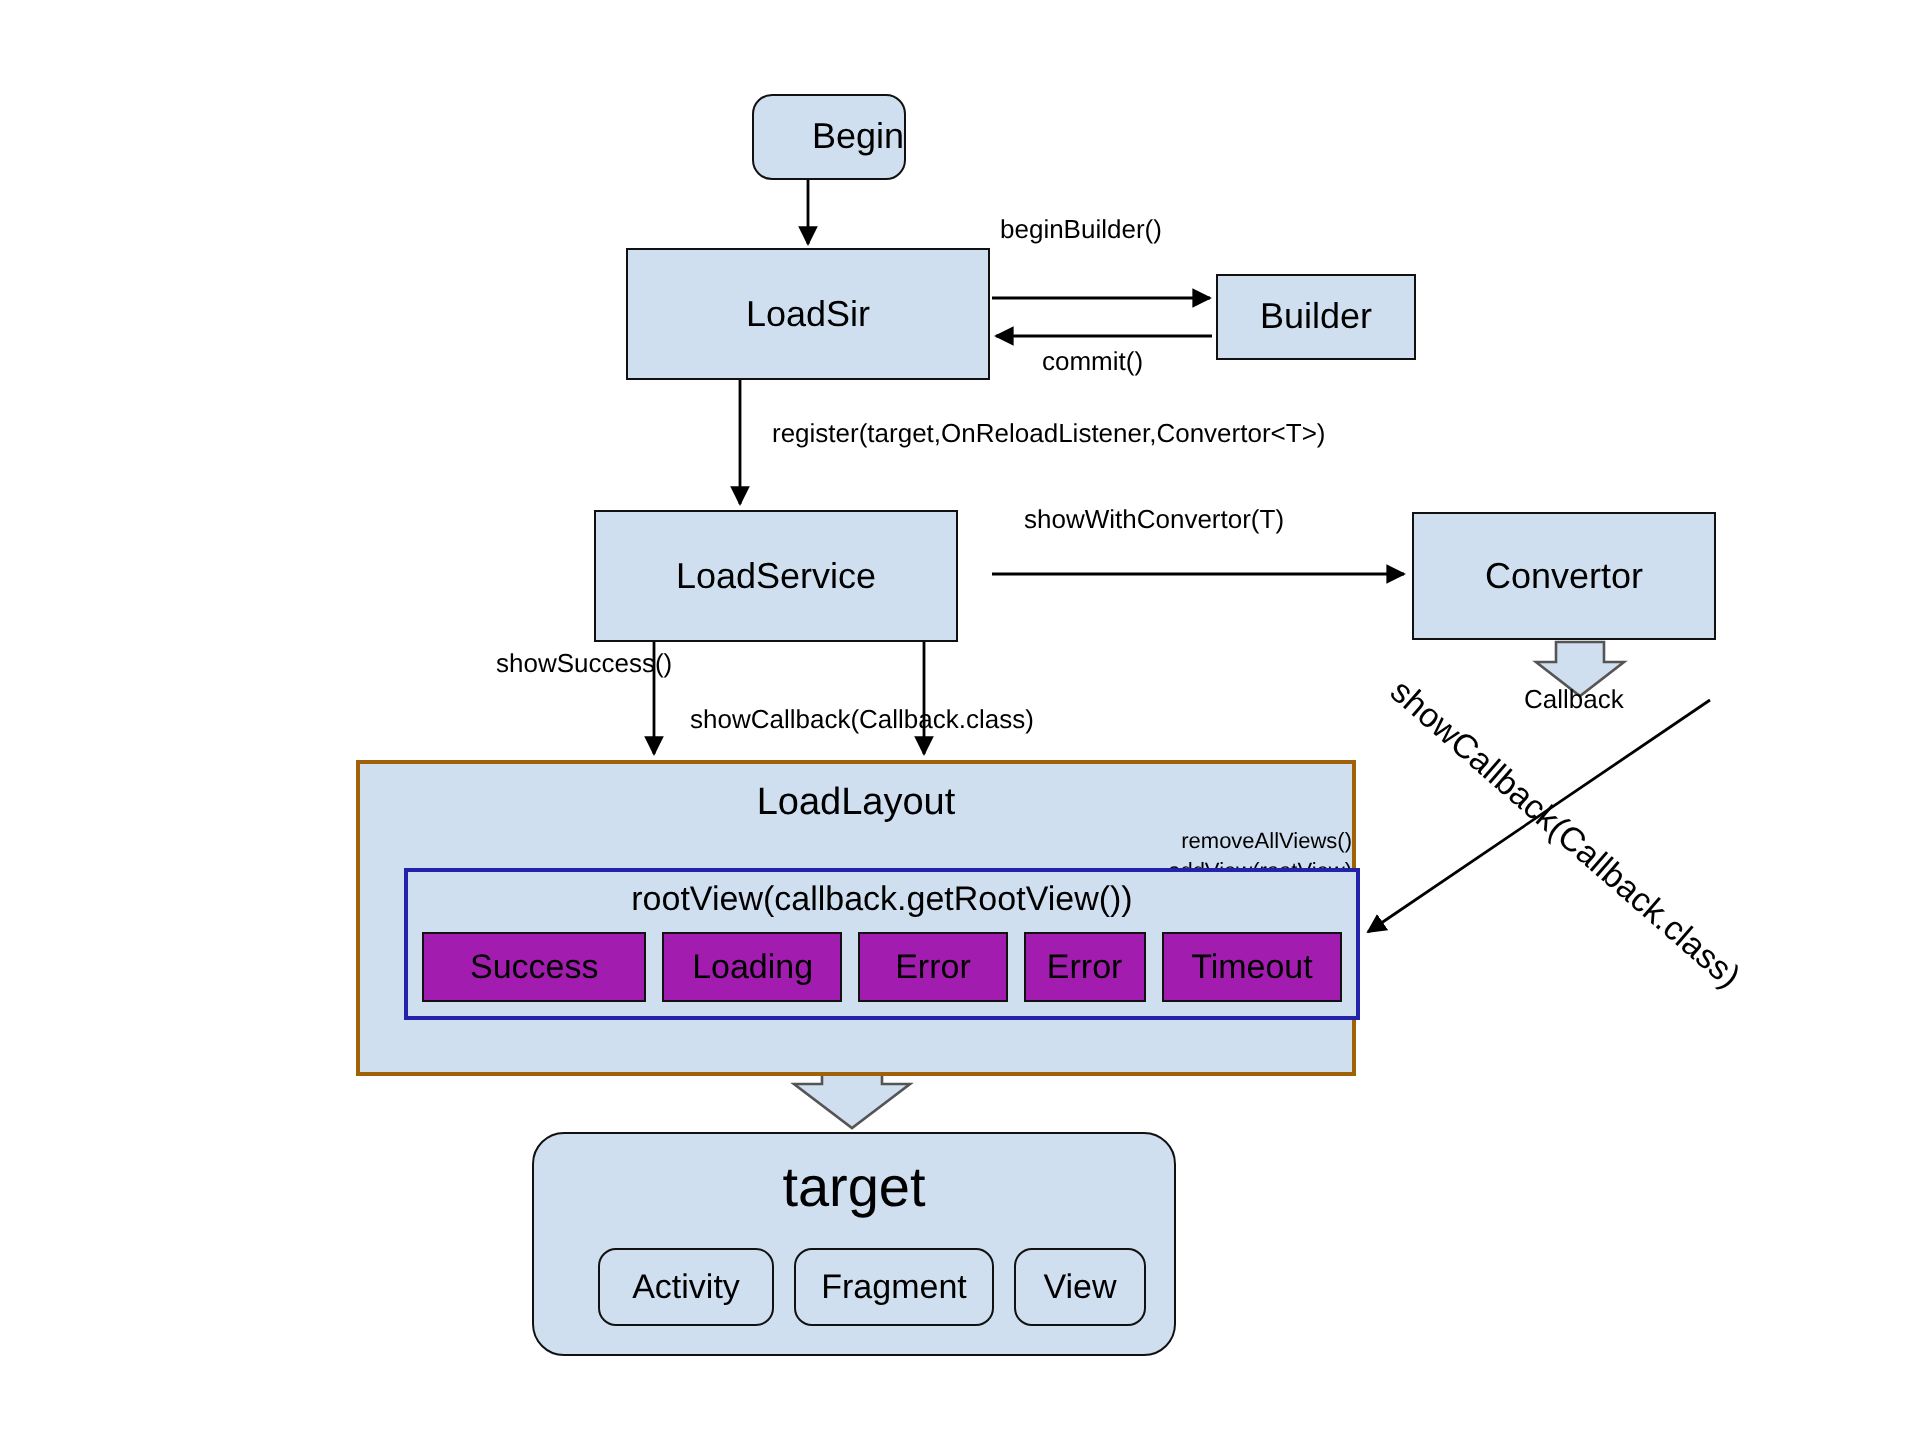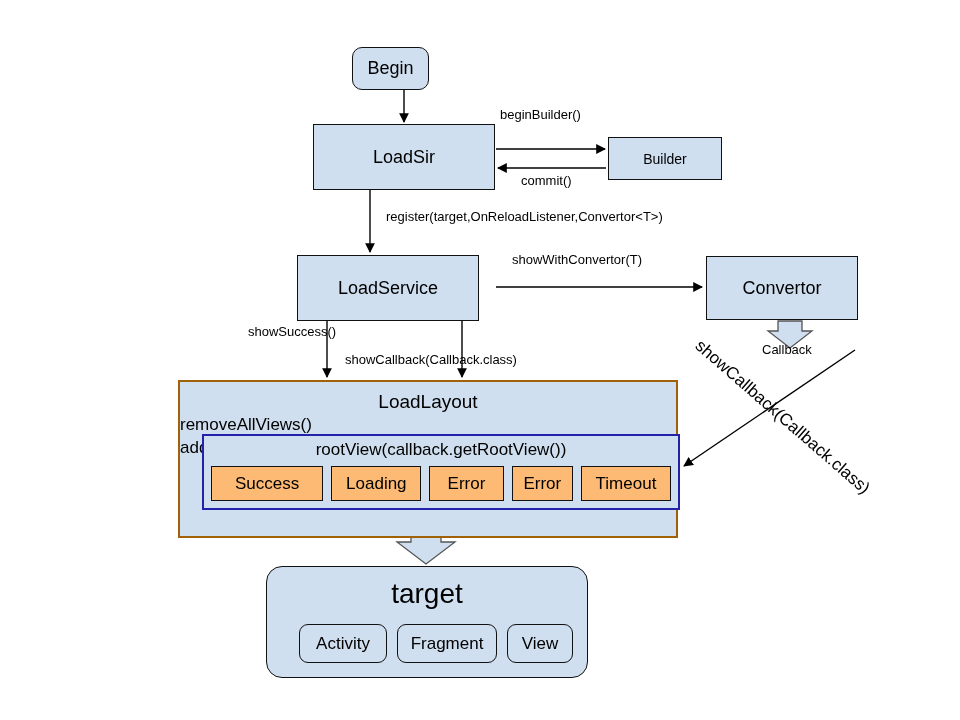--- a/index.html
+++ b/index.html
@@ -27,46 +27,46 @@
   .node.navy{border:2px solid #a16207;}
 
   .lbl{
     position:absolute;
     color:#000000;
     white-space:nowrap;
     font-size:13px;
   }
 
   
-  #n-begin{left:352px;top:47px;width:77px;height:43px;font-size:18px;}
+  #n-begin{left:376px;top:47px;width:77px;height:43px;font-size:18px;justify-content:flex-end;}
   #n-loadsir{left:313px;top:124px;width:182px;height:66px;font-size:18px;}
-  #n-builder{left:608px;top:137px;width:114px;height:43px;font-size:14px;}
+  #n-builder{left:608px;top:137px;width:100px;height:43px;font-size:18px;}
   #n-loadservice{left:297px;top:255px;width:182px;height:66px;font-size:18px;}
   #n-convertor{left:706px;top:256px;width:152px;height:64px;font-size:18px;}
 
   #n-loadlayout{
     left:178px;top:380px;width:500px;height:158px;
     display:block;padding-top:8px;
   }
   #ll-title{font-size:19px;text-align:center;line-height:1.25;}
-  #ll-sub1,#ll-sub2{font-size:17px;text-align:left;line-height:1.35;}
+  #ll-sub1,#ll-sub2{font-size:11px;text-align:right;line-height:1.35;}
 
   #n-rootview{
     position:absolute;left:22px;top:52px;width:478px;height:76px;
     background:#cfdfef;border:2px solid #2222aa;box-sizing:border-box;
     display:block;padding-top:4px;
   }
   #rv-title{font-size:17px;text-align:center;}
 
   #states{
     position:absolute;left:7px;top:30px;right:7px;
     display:flex;gap:8px;align-items:center;
   }
   .state{
-    background:#fdba74;border:1px solid #111;
+    background:#a21caf;border:1px solid #111;
     height:35px;display:flex;align-items:center;justify-content:center;
     font-size:17px;box-sizing:border-box;
   }
   .state.w-success{width:121px;}
   .state.w-loading{width:97px;}
   .state.w-empty{width:80px;}
   .state.w-error{width:66px;}
   .state.w-timeout{width:97px;}
 
   #n-target{

